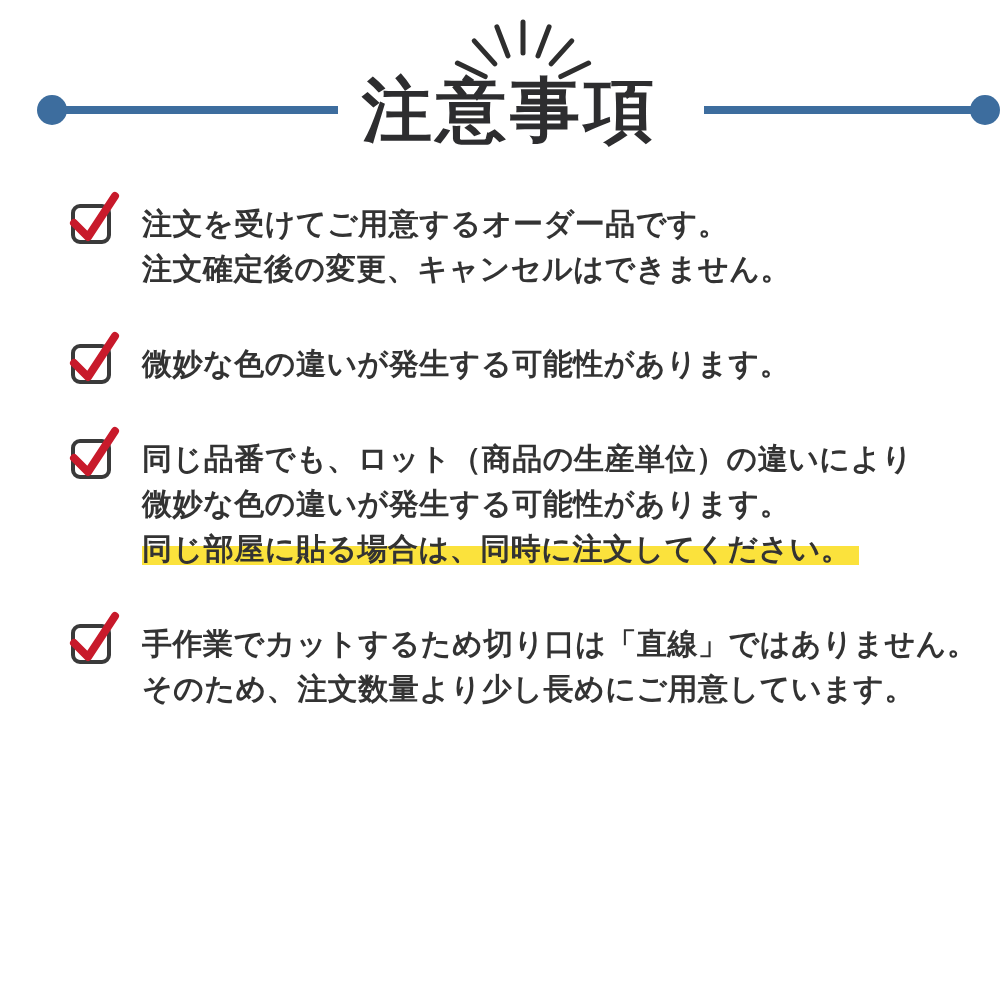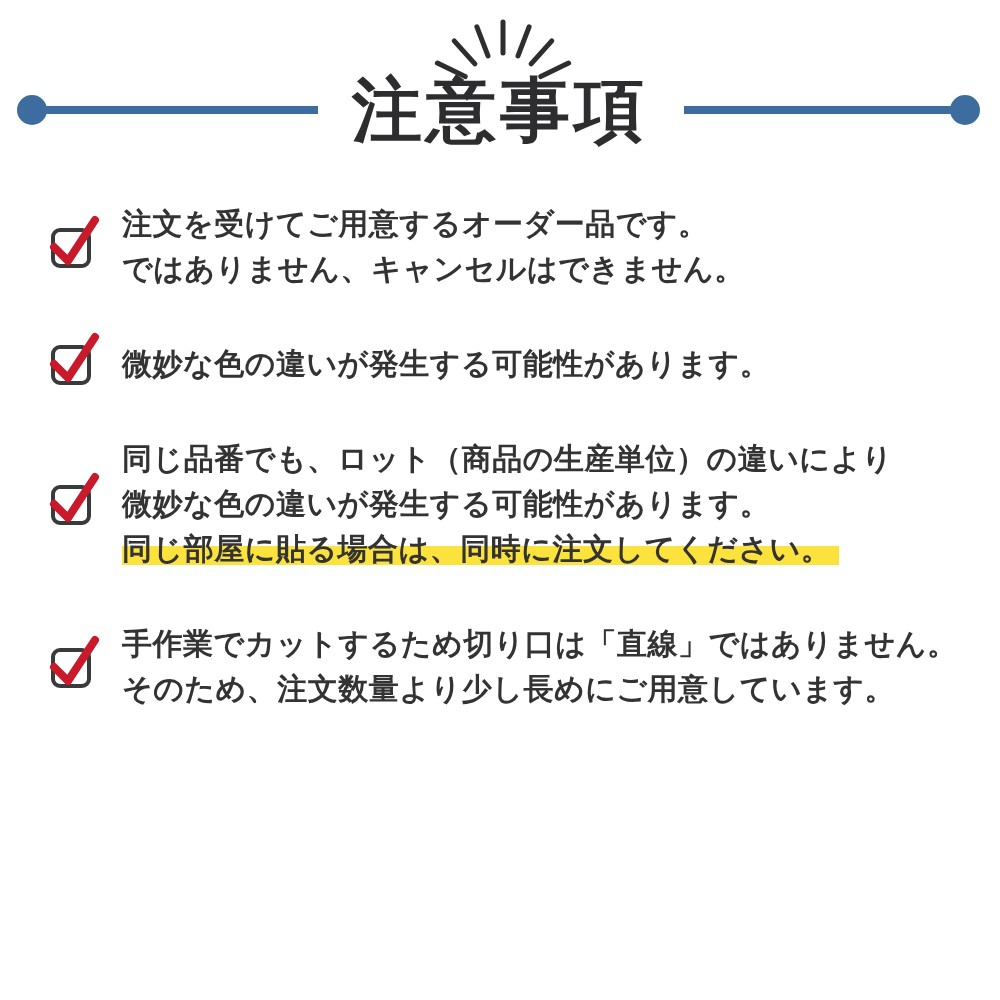--- a/index.html
+++ b/index.html
@@ -2,42 +2,42 @@
 <html><head>
 <meta charset="utf-8">
 <style>
   * { margin:0; padding:0; box-sizing:border-box; }
   html,body { width:1000px; height:1000px; }
   body {
     background:#ffffff;
     font-family:"DejaVu Sans","Liberation Sans",sans-serif;
     color:#333333;
   }
-  .page { position:relative; width:1000px; height:1000px; overflow:hidden; background:#ffffff; }
+  .page { position:relative; width:1000px; height:1000px; overflow:hidden; background:#ffffff;padding-left:20px; }
 
   
   .header { position:relative; height:152px; }
   .burst { position:absolute; left:433px; top:3px; overflow:visible; }
   .title {
     position:absolute; top:74px; left:0; width:100%;
     text-align:center; font-size:70px; line-height:72px;
     font-weight:900; letter-spacing:4px; color:#2d2d2f;
     white-space:nowrap;
   }
   .rule { position:absolute; display:flex; align-items:center; height:30px; }
   .rule-left  { left:17px;  top:95px; width:301px; }
   .rule-right { left:684px; top:95px; width:296px; }
   .rule .dot { width:30px; height:30px; border-radius:50%; background:#3d6d9e; flex-shrink:0; }
   .rule .bar { height:8px; background:#3d6d9e; flex:1; }
   .rule-left  .bar { margin-left:-5px; }
   .rule-right .bar { margin-right:-5px; }
 
   
   .list { margin-top:49px; padding-left:49px; }
-  .item { display:flex; align-items:center; margin-bottom:50px; }
+  .item { display:flex; align-items:flex-start; margin-bottom:50px; }
   .check-icon { flex-shrink:0; margin-top:-13px; overflow:visible; }
   .lines { margin-left:23px; }
   .line {
     font-size:30px; line-height:45px; font-weight:700;
     letter-spacing:0.5px; color:#333333; white-space:nowrap;
   }
   .hl {
     background:linear-gradient(to bottom,
       rgba(0,0,0,0) 44%, #fbe23c 44%, #fbe23c 96%, rgba(0,0,0,0) 96%);
     padding-right:8px;
@@ -75,21 +75,21 @@
   </div>
 
   <div class="list" id="notice-list">
   <div class="item">
     <svg class="check-icon" width="50" height="56" viewBox="0 0 50 56">
       <rect x="4" y="18" width="36" height="36" rx="7" fill="none" stroke="#3a3a3a" stroke-width="4"></rect>
       <path d="M5 35 L19 49 L46 8" fill="none" stroke="#c81a2b" stroke-width="8" stroke-linecap="round" stroke-linejoin="round"></path>
     </svg>
     <div class="lines">
           <div class="line"><span>注文を受けてご用意するオーダー品です。</span></div>
-          <div class="line"><span>ではありません、キャンセルはできません。</span></div>
+          <div class="line"><span>注文確定後の変更、キャンセルはできません。</span></div>
         </div>
   </div>
 
   <div class="item">
     <svg class="check-icon" width="50" height="56" viewBox="0 0 50 56">
       <rect x="4" y="18" width="36" height="36" rx="7" fill="none" stroke="#3a3a3a" stroke-width="4"></rect>
       <path d="M5 35 L19 49 L46 8" fill="none" stroke="#c81a2b" stroke-width="8" stroke-linecap="round" stroke-linejoin="round"></path>
     </svg>
     <div class="lines">
           <div class="line"><span>微妙な色の違いが発生する可能性があります。</span></div>

